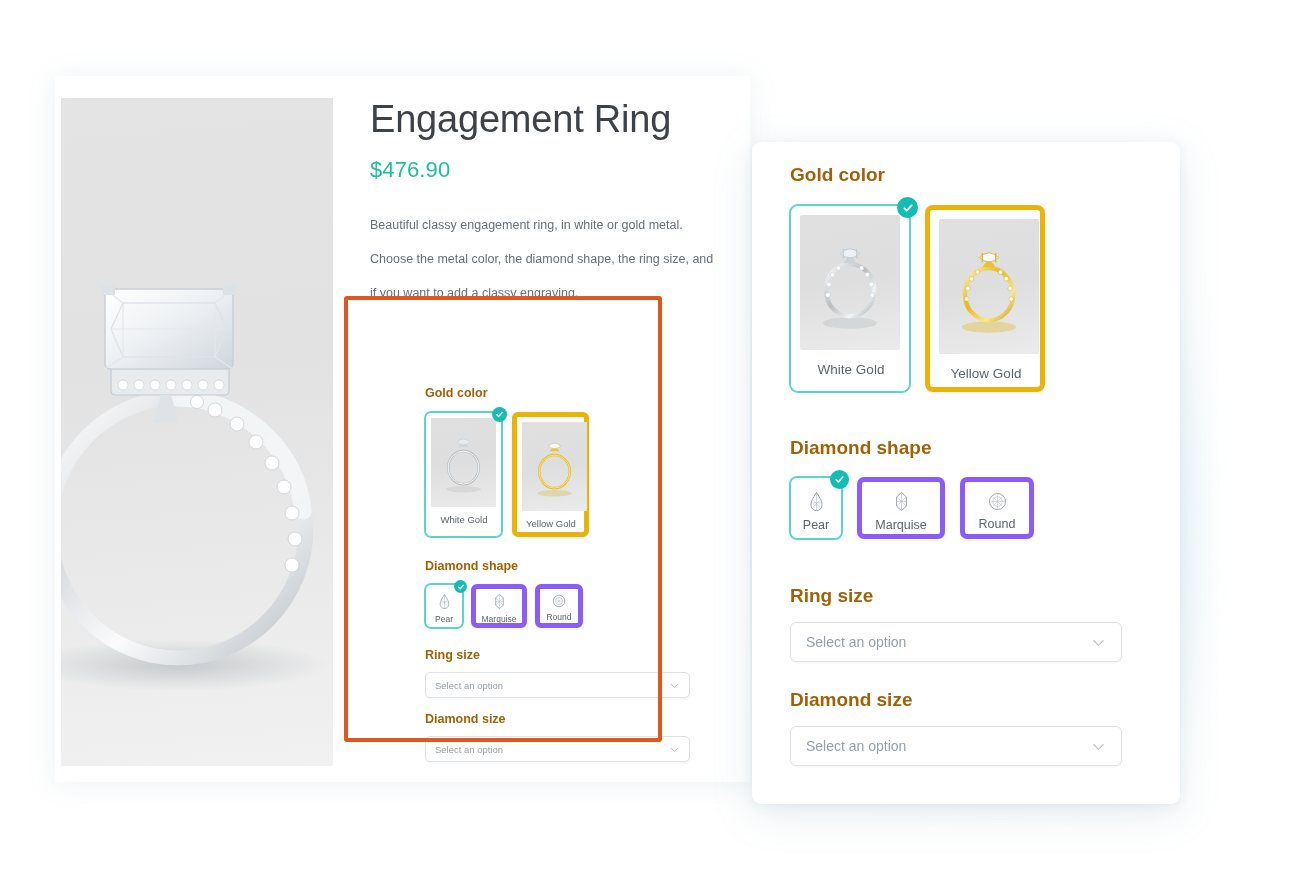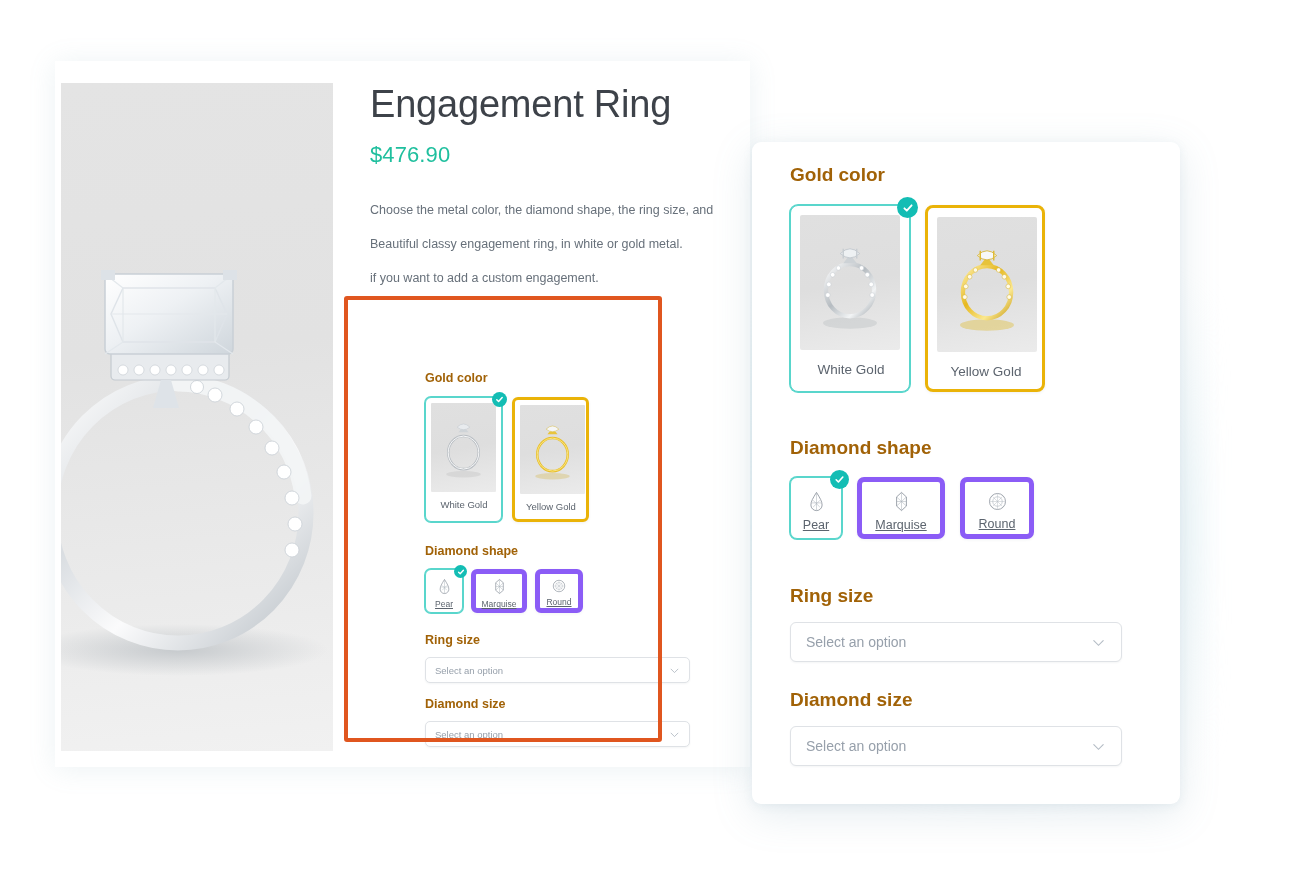--- a/index.html
+++ b/index.html
@@ -21,21 +21,21 @@
     background:
       radial-gradient(ellipse 540px 380px at 420px 430px, rgba(205,233,240,0.55) 0%, rgba(225,242,246,0.30) 45%, rgba(255,255,255,0) 72%),
       radial-gradient(ellipse 480px 400px at 960px 470px, rgba(205,233,240,0.50) 0%, rgba(228,243,247,0.26) 48%, rgba(255,255,255,0) 74%);
     filter: blur(10px);
     pointer-events: none;
   }
 
   
   .product-card {
     position: absolute;
-    left: 55px; top: 61px;
+    left: 55px; top: 76px;
     width: 695px; height: 706px;
     background: #ffffff;
     box-shadow: 0 2px 26px rgba(120,160,175,0.14);
     overflow: hidden;
   }
 
   .product-media {
     position: absolute;
     left: 6px; top: 22px;
     width: 272px; height: 668px;
@@ -88,21 +88,21 @@
 
   
   .opt-label {
     font-weight: bold;
     color: #a16207;
   }
   .swatch-row { display: flex; text-align: center; }
   .swatch {
     position: relative;
     background: #fff;
-    border: 3px solid #eab308;
+    border: 5px solid #eab308;
     border-radius: 6px;
     box-shadow: 0 1px 3px rgba(40,60,80,0.07);
   }
   .swatch.is-selected {
     border: 1px solid #59d6cc;
     box-shadow: 0 0 0 1px #59d6cc;
   }
   .swatch-img {
     background: linear-gradient(170deg, #e0e0e0 0%, #dedede 50%, #ebebeb 100%);
     position: relative;
@@ -132,21 +132,21 @@
     flex-direction: column;
     align-items: center;
     justify-content: center;
     box-shadow: 0 1px 3px rgba(40,60,80,0.06);
   }
   .shape-btn.is-selected {
     border: 1px solid #59d6cc;
     box-shadow: 0 0 0 1px #59d6cc;
   }
   .shape-icon svg { display: block; }
-  .shape-name { color: #5c646e; text-decoration: underline; }
+  .shape-name { color: #5c646e; }
 
   .select-box {
     background: #fff;
     border: 1px solid #dfe2e6;
     border-radius: 5px;
     display: flex;
     align-items: center;
     justify-content: space-between;
     box-shadow: 0 1px 2px rgba(40,60,80,0.05);
     gap: 16px;
@@ -275,23 +275,23 @@
       <path d="M128 56 L244 56 M140 30 L140 84 M232 30 L232 84 M122 16 L140 30 M250 16 L232 30 M122 96 L140 84 M250 96 L232 84" stroke="#e3e8ec" stroke-width="1.2" fill="none"></path>
       <path d="M118 12 h14 v10 h-14 z M240 12 h14 v10 h-14 z" fill="#dde2e7"></path>
       <path d="M178 122 L170 150 L196 150 L188 122 Z" fill="#dee3e8"></path>
     </svg>
   </div>
 
   <div class="product-info">
     <div class="product-title">Engagement Ring</div>
     <div class="product-price">$476.90</div>
     <div class="product-desc">
+      <p>Beautiful classy engagement ring, in white or gold metal.</p>
       <p>Choose the metal color, the diamond shape, the ring size, and</p>
-      <p>Beautiful classy engagement ring, in white or gold metal.</p>
-      <p>if you want to add a custom engagement.</p>
+      <p>if you want to add a classy engraving.</p>
     </div>
   </div>
 
   <div class="left-options">
 
     <div class="block-color">
       <div class="opt-label">Gold color</div>
       <div class="swatch-row">
 
         <div class="swatch is-selected">

